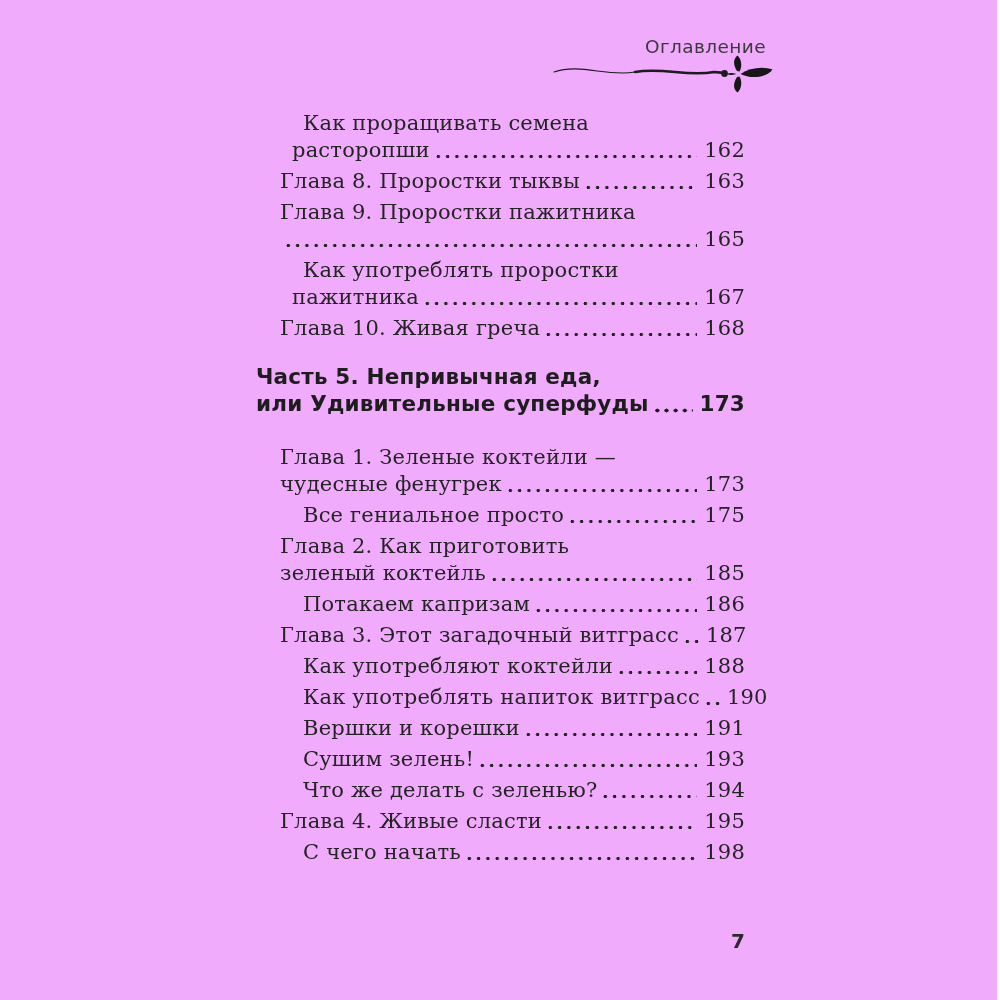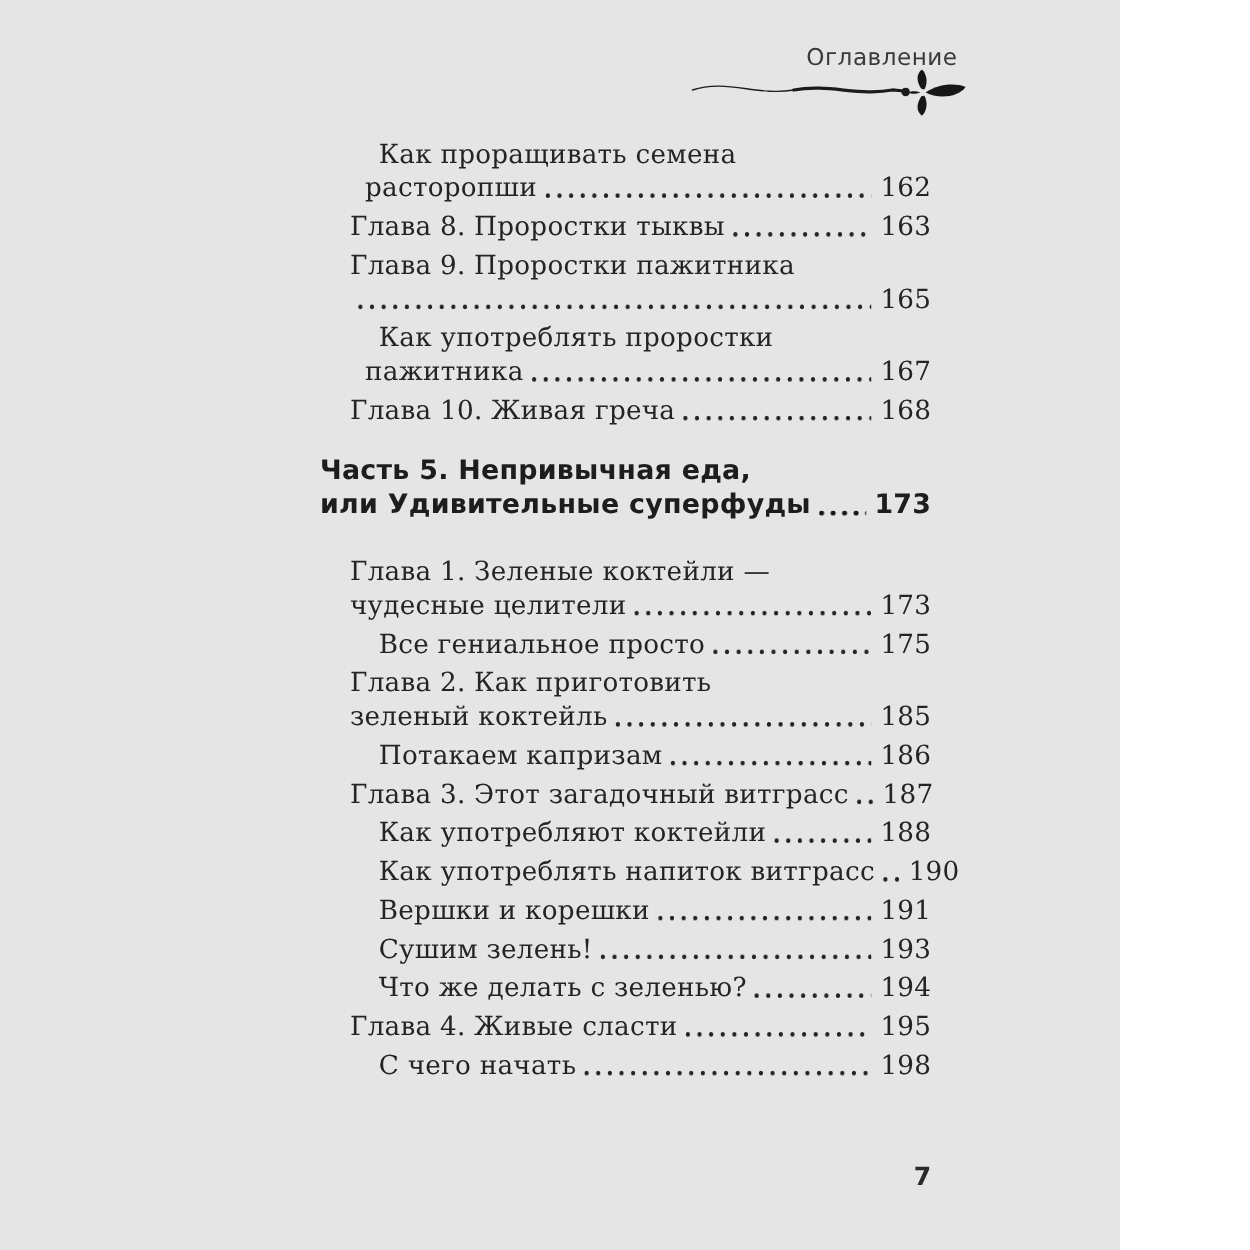--- a/index.html
+++ b/index.html
@@ -1,17 +1,17 @@
 <!DOCTYPE html>
 <html><head>
 <meta charset="utf-8">
 <style>
   html,body{margin:0;padding:0;background:#ffffff;}
   .sheet{
-    position:relative;width:896px;height:1000px;background:#e5e5e5;overflow:hidden;
+    position:relative;width:997px;height:1000px;background:#f0abfc;overflow:hidden;
     font-family:"DejaVu Serif","Liberation Serif",serif;color:#242424;
   }
   .running-head{
     position:absolute;top:36px;left:645px;
     font-family:"DejaVu Sans","Liberation Sans",sans-serif;
     font-size:18.5px;letter-spacing:.4px;color:#3a3a3a;
   }
   .flourish{position:absolute;left:551px;top:50px;width:226px;height:58px;}
   .toc{position:absolute;left:256px;top:110px;width:489px;font-size:21px;line-height:27px;letter-spacing:.2px;}
   .entry{margin-bottom:4px;}
@@ -108,21 +108,21 @@
       <div class="row line">
         <span class="t">или Удивительные суперфуды</span>
         <span class="leader"></span>
         <span class="pg">173</span>
       </div>
     </div>
 
     <div class="entry chapter">
       <div class="line">Глава 1. Зеленые коктейли —</div>
       <div class="row line cont">
-        <span class="t">чудесные целители</span>
+        <span class="t">чудесные фенугрек</span>
         <span class="leader"></span>
         <span class="pg">173</span>
       </div>
     </div>
 
     <div class="entry sub">
       <div class="row line">
         <span class="t">Все гениальное просто</span>
         <span class="leader"></span>
         <span class="pg">175</span>

